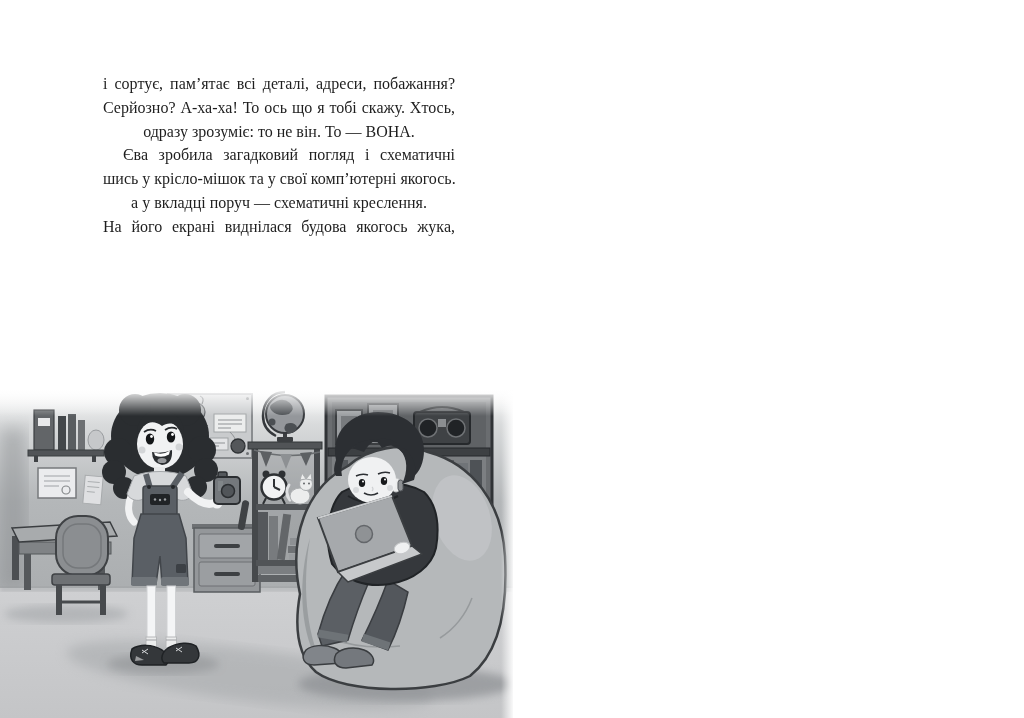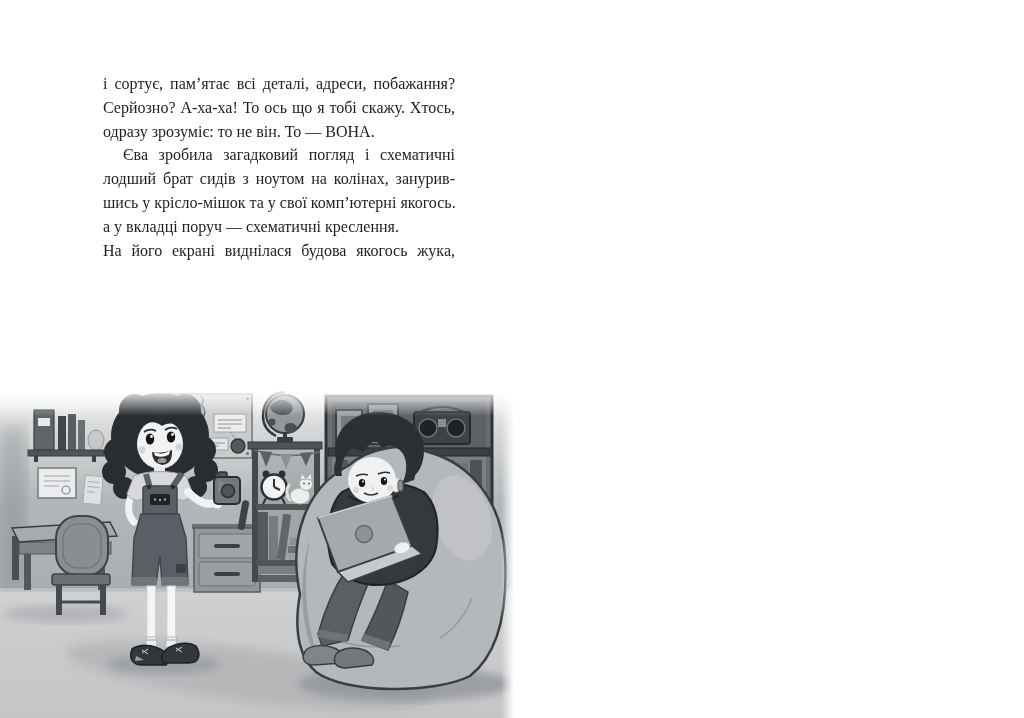--- a/index.html
+++ b/index.html
@@ -5,36 +5,35 @@
   html,body{margin:0;padding:0;}
   body{
     position:relative;width:1024px;height:718px;overflow:hidden;
     background:#ffffff;font-family:"Liberation Serif",serif;
   }
   .page{position:absolute;top:0;height:718px;width:512px;font-family:Liberation Serif, serif;}
   #page-left{left:0;}
   #page-right{left:512px;}
   .col{position:absolute;top:72px;color:#1e1e1e;font-size:16px;line-height:23.8px;}
   #left-text{left:103px;width:352px;}
-  .line{height:23.8px;white-space:nowrap;text-align:left;}
+  .line{height:23.8px;white-space:nowrap;text-align:center;}
   .line.j{text-align:justify;text-align-last:justify;}
   .line.ind{padding-left:20px;}
   #illustration{position:absolute;left:0;top:388px;width:513px;height:330px;}
   #illustration svg{display:block;width:513px;height:330px;}
 </style>
 </head>
 <body>
 
 <div class="page" id="page-left">
   <div class="col" id="left-text">
       <div class="line j">і сортує, пам’ятає всі деталі, адреси, побажання?</div>
       <div class="line j">Серйозно? А-ха-ха! То ось що я тобі скажу. Хтось,</div>
       <div class="line">одразу зрозуміє: то не він. То — ВОНА.</div>
       <div class="line j ind">Єва зробила загадковий погляд і схематичні</div>
-      <div class="line j">лодший брат сидів з ноутом на колінах, занурив-</div>
       <div class="line j">шись у крісло-мішок та у свої комп’ютерні якогось.</div>
       <div class="line">а у вкладці поруч — схематичні креслення.</div>
       <div class="line j">На його екрані виднілася будова якогось жука,</div>
     </div>
 </div>
 
 <div class="page" id="page-right">
   
 </div>
 

